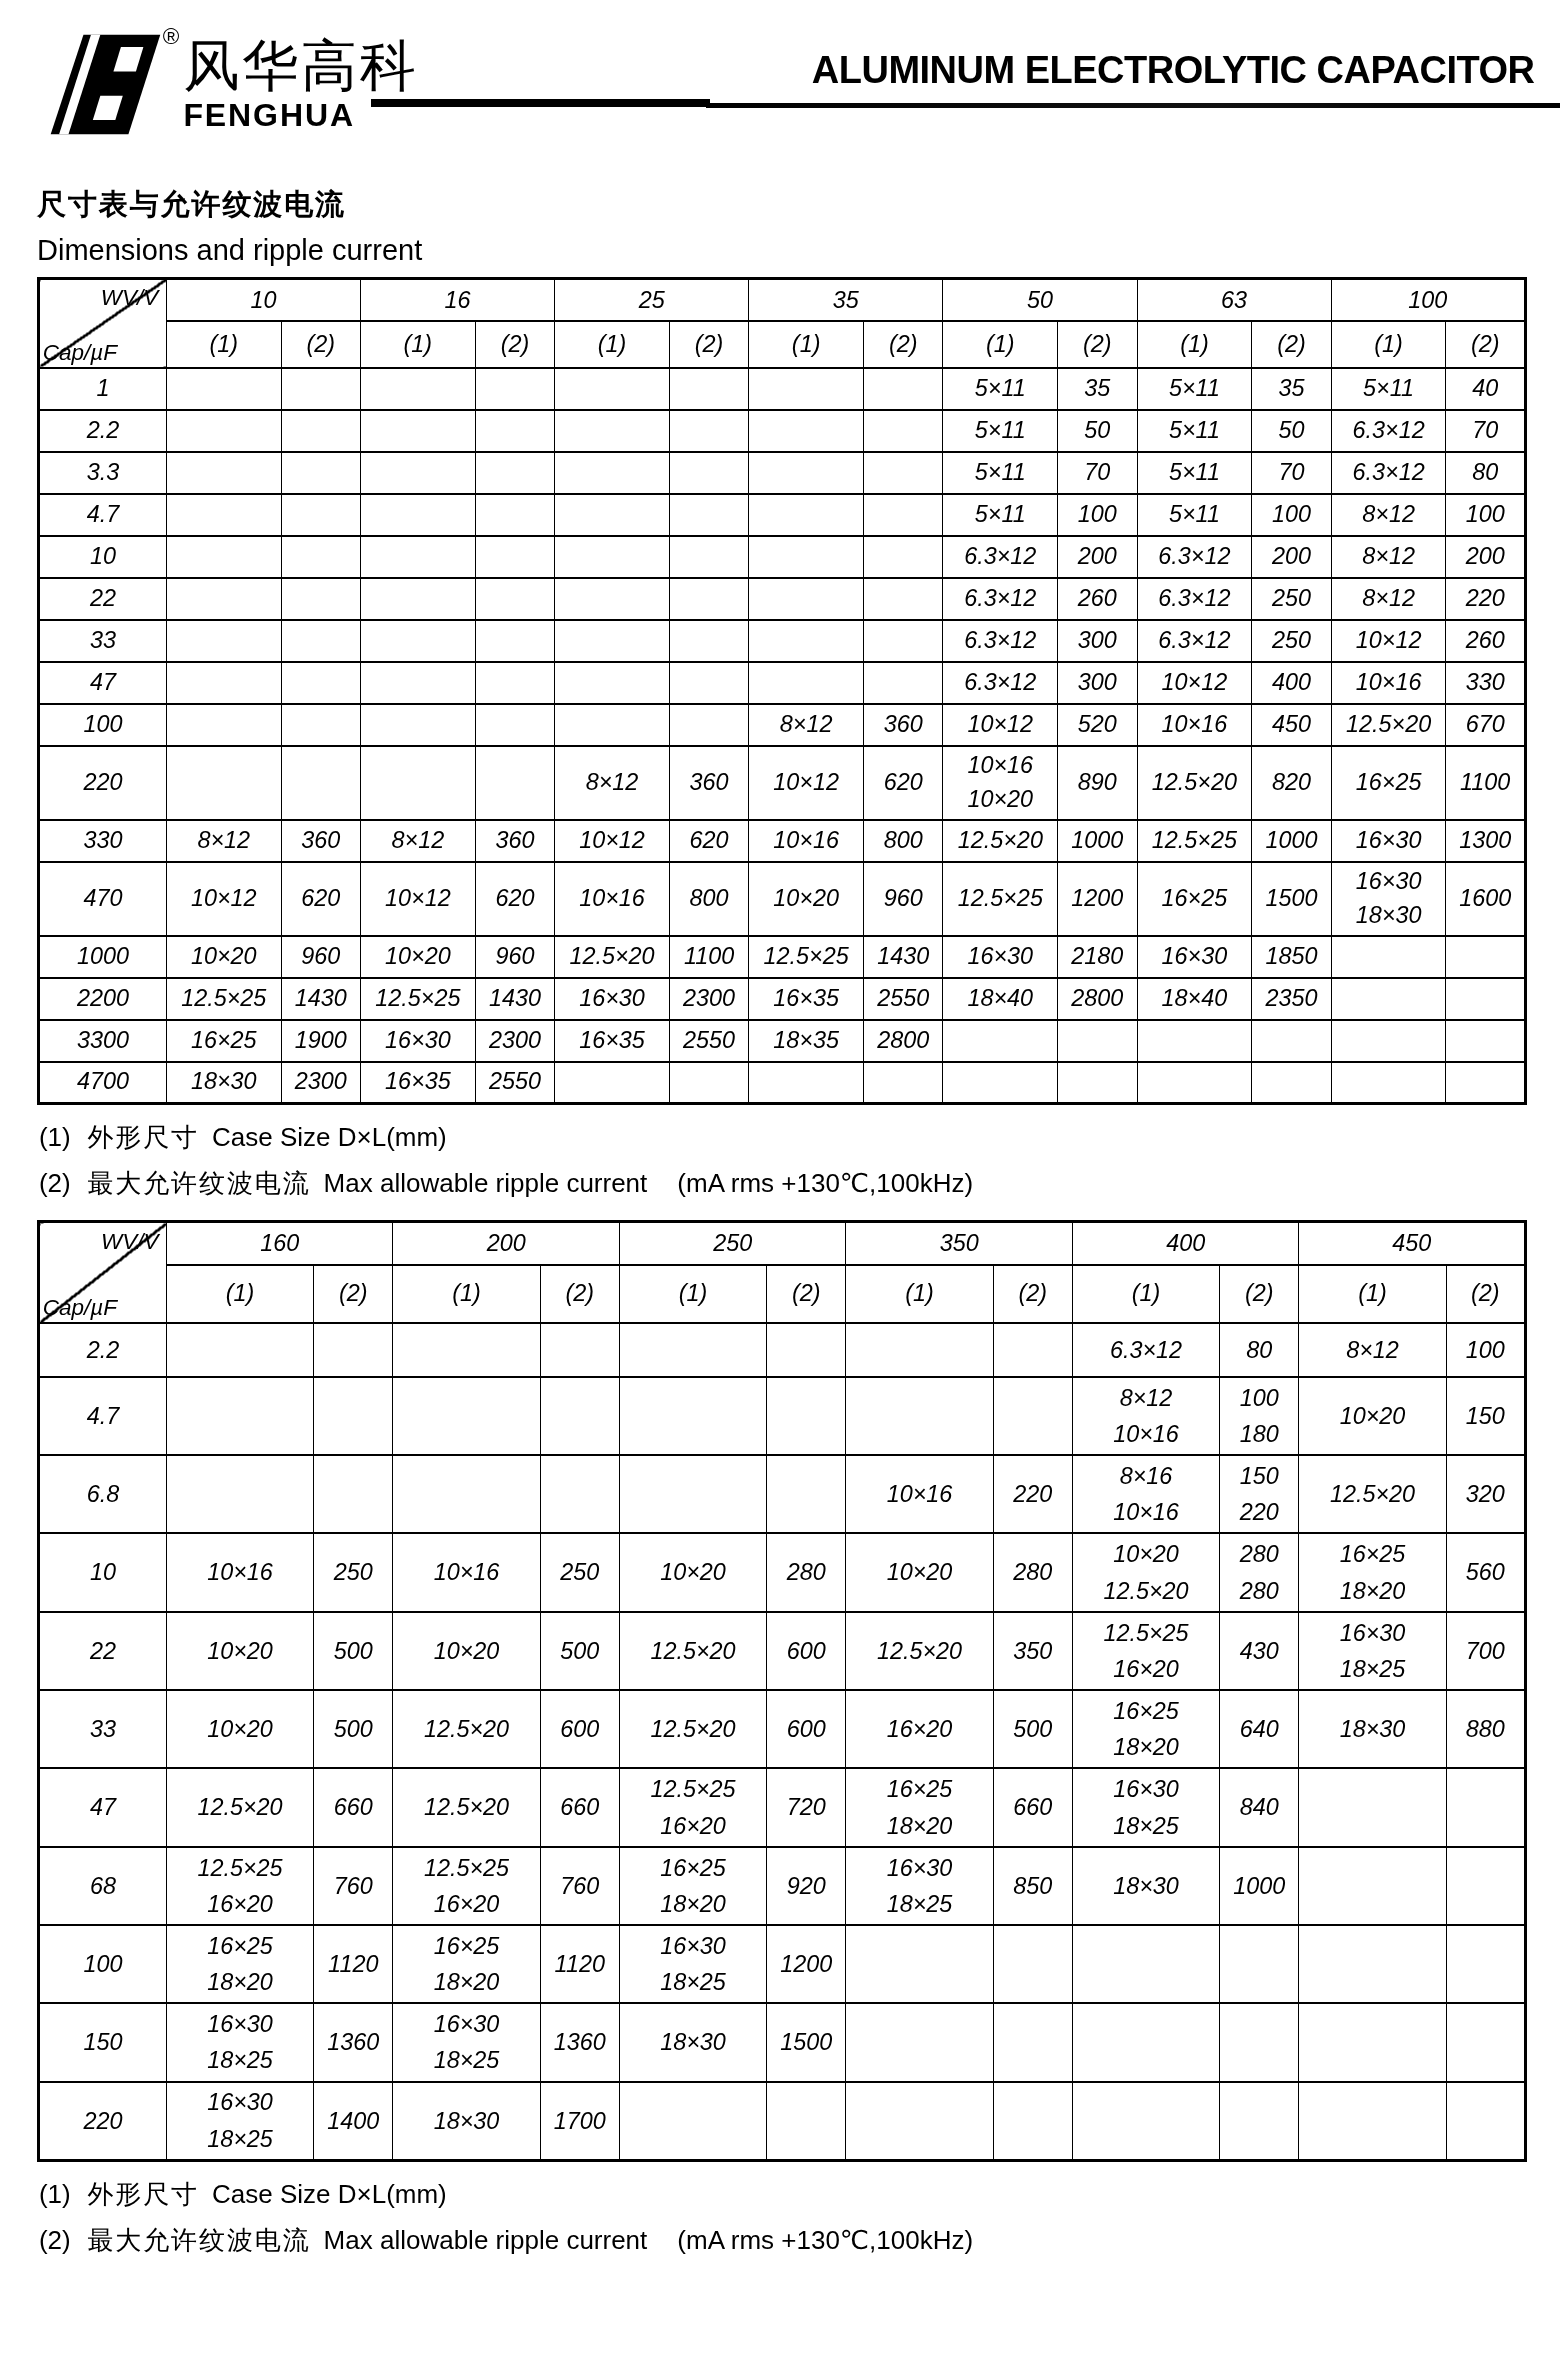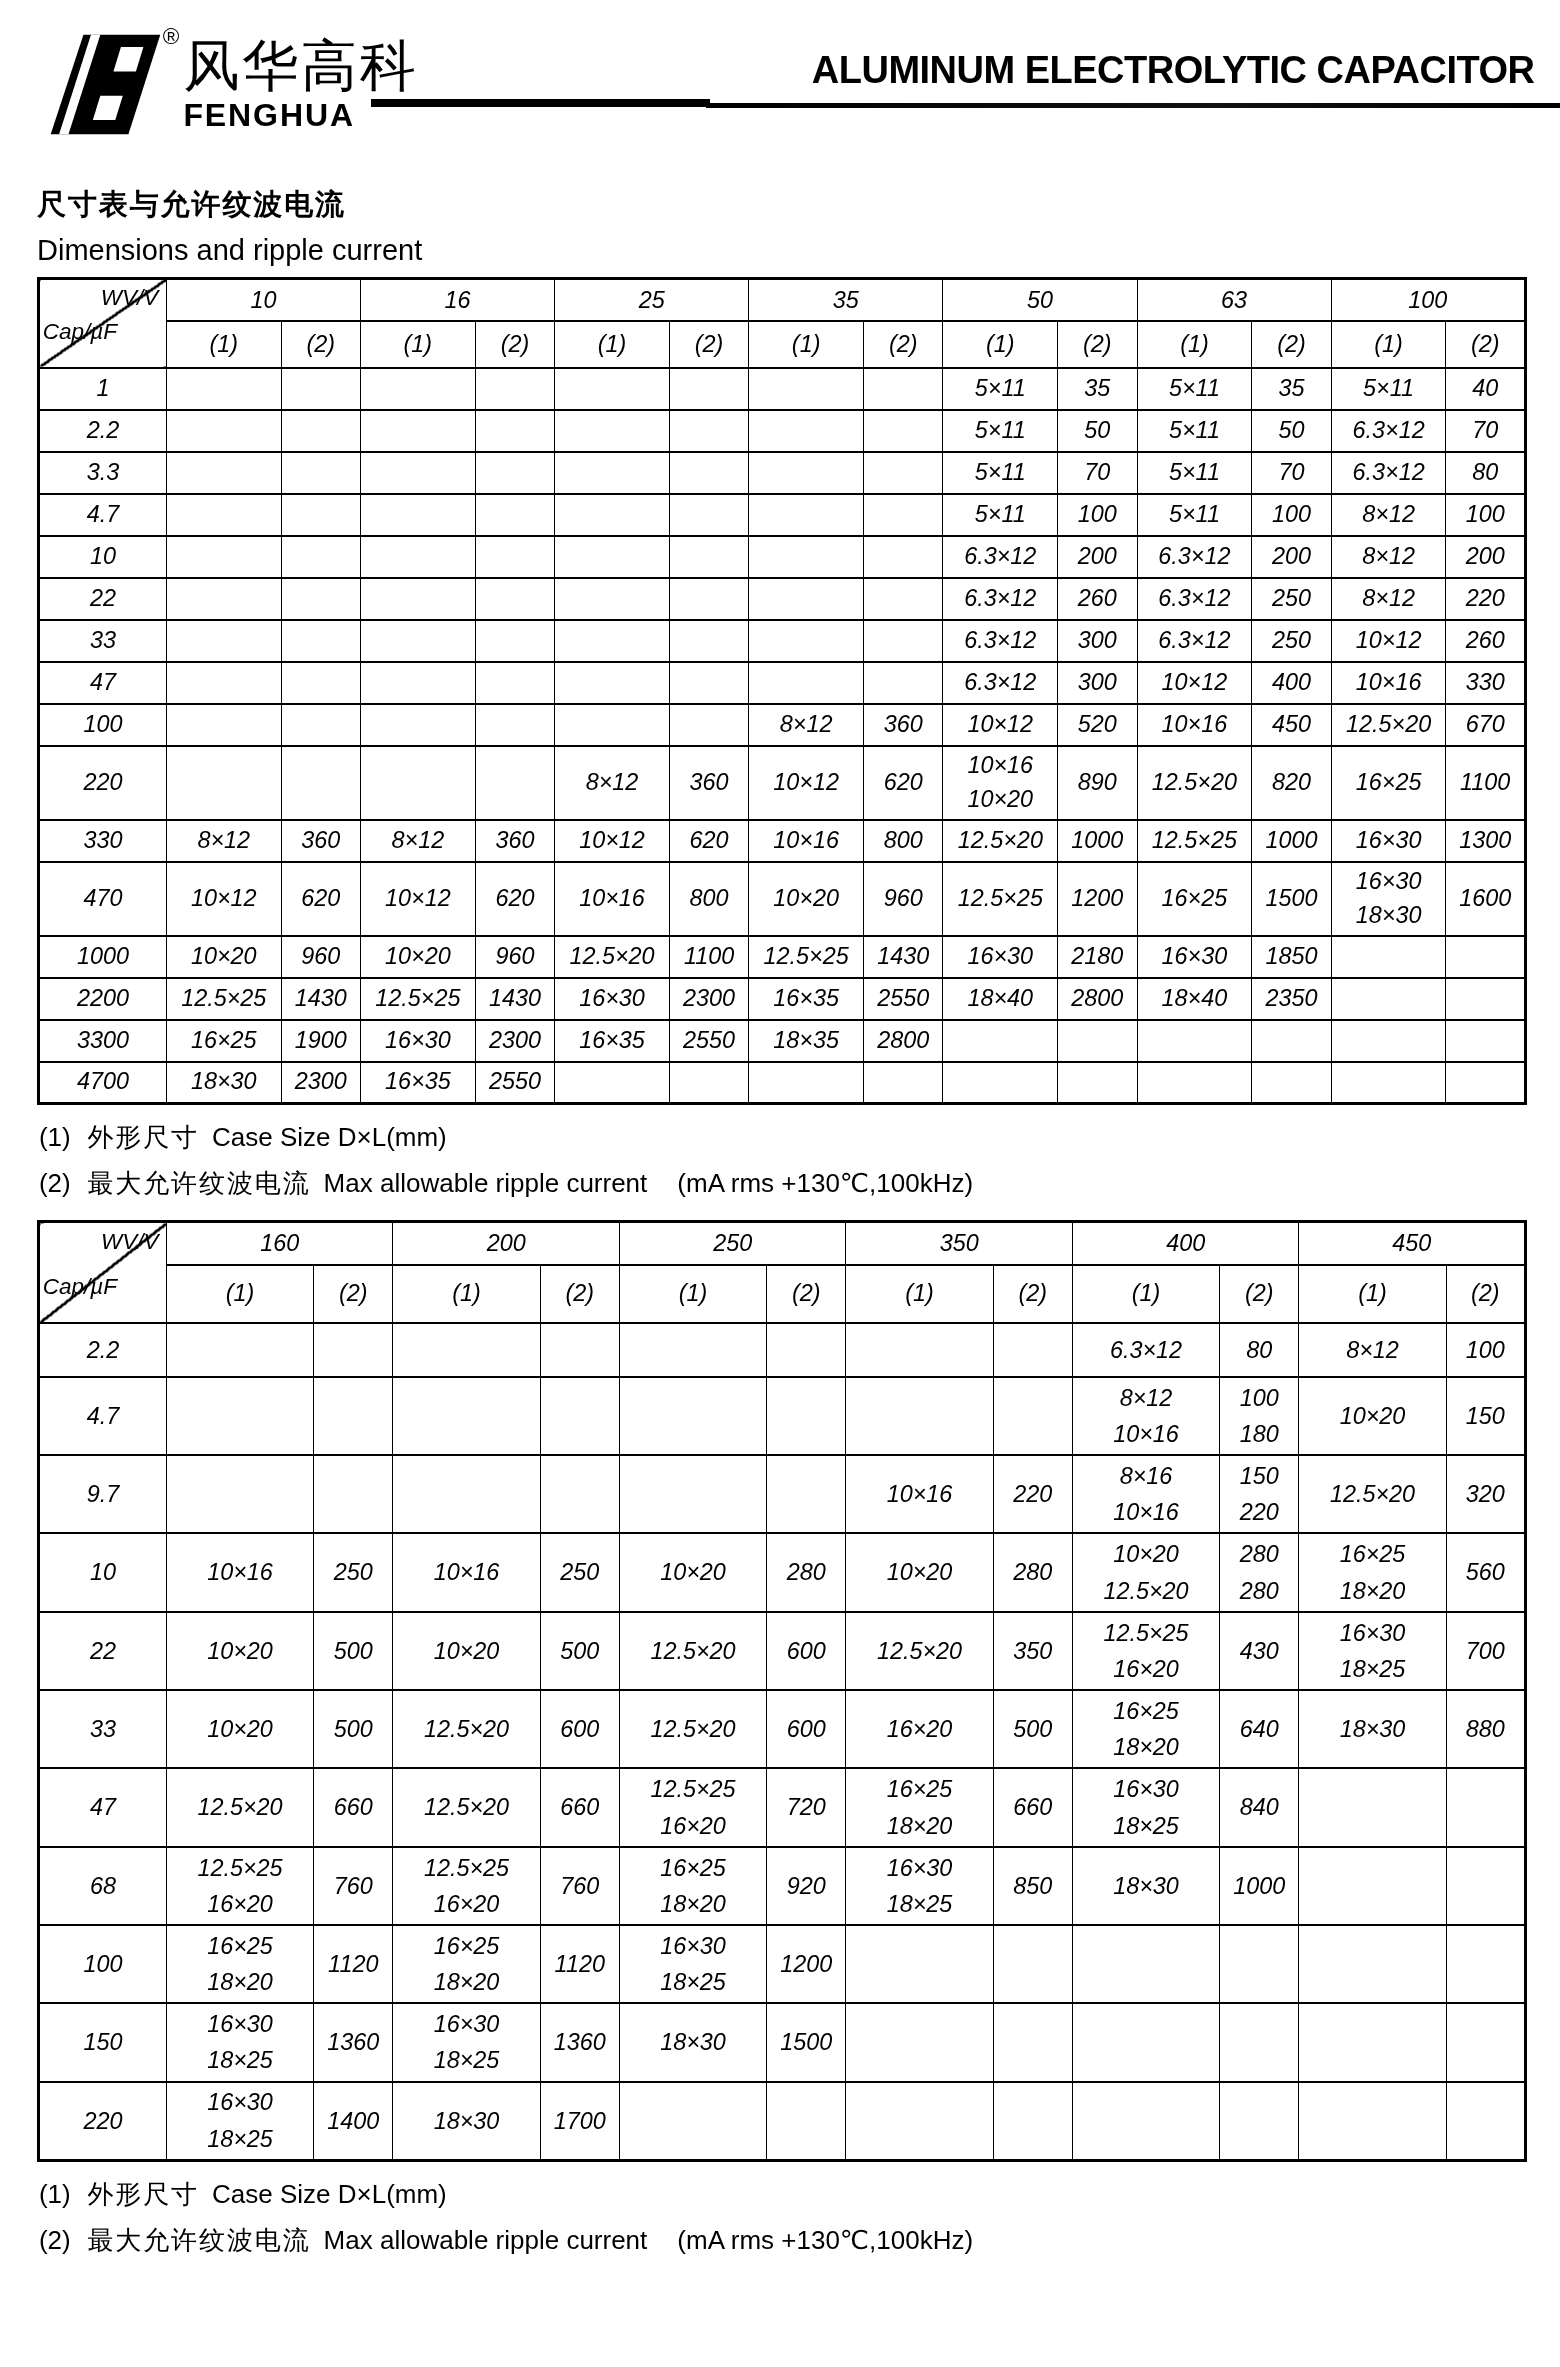--- a/index.html
+++ b/index.html
@@ -62,21 +62,21 @@
   .dim-table .corner {
     position: relative;
     padding: 0;
     background-image: linear-gradient(to bottom right,
       transparent calc(50% - 1.4px),
       #000 calc(50% - 1.4px),
       #000 calc(50% + 1.4px),
       transparent calc(50% + 1.4px));
   }
   .corner .c-top    { position: absolute; top: 5.6px;  right: 7.5px; font-size: 22.5px; }
-  .corner .c-bottom { position: absolute; bottom: 22px; left: 2.8px; font-size: 22.5px; }
+  .corner .c-bottom { position: absolute; bottom: 1px; left: 2.8px; font-size: 22.5px; }
 
   
   .notes { margin: 15px 0 19px 1.9px; }
   .note { font-size: 26px; margin: 11.2px 0; display: flex; align-items: baseline; white-space: nowrap; }
   .note .marker { min-width: 41px; }
   .note .zh { letter-spacing: 1.9px; margin-left: 7.5px; }
   .note .en { margin-left: 13px; }
   .note .cond { margin-left: 30px; }
 </style>
 </head>
@@ -522,21 +522,21 @@
           <td class="size"></td>
           <td class="cur"></td>
           <td class="size">8×12
 10×16</td>
           <td class="cur">100
 180</td>
           <td class="size">10×20</td>
           <td class="cur">150</td>
         </tr>
         <tr>
-          <td class="cap">9.7</td>
+          <td class="cap">6.8</td>
           <td class="size"></td>
           <td class="cur"></td>
           <td class="size"></td>
           <td class="cur"></td>
           <td class="size"></td>
           <td class="cur"></td>
           <td class="size">10×16</td>
           <td class="cur">220</td>
           <td class="size">8×16
 10×16</td>

